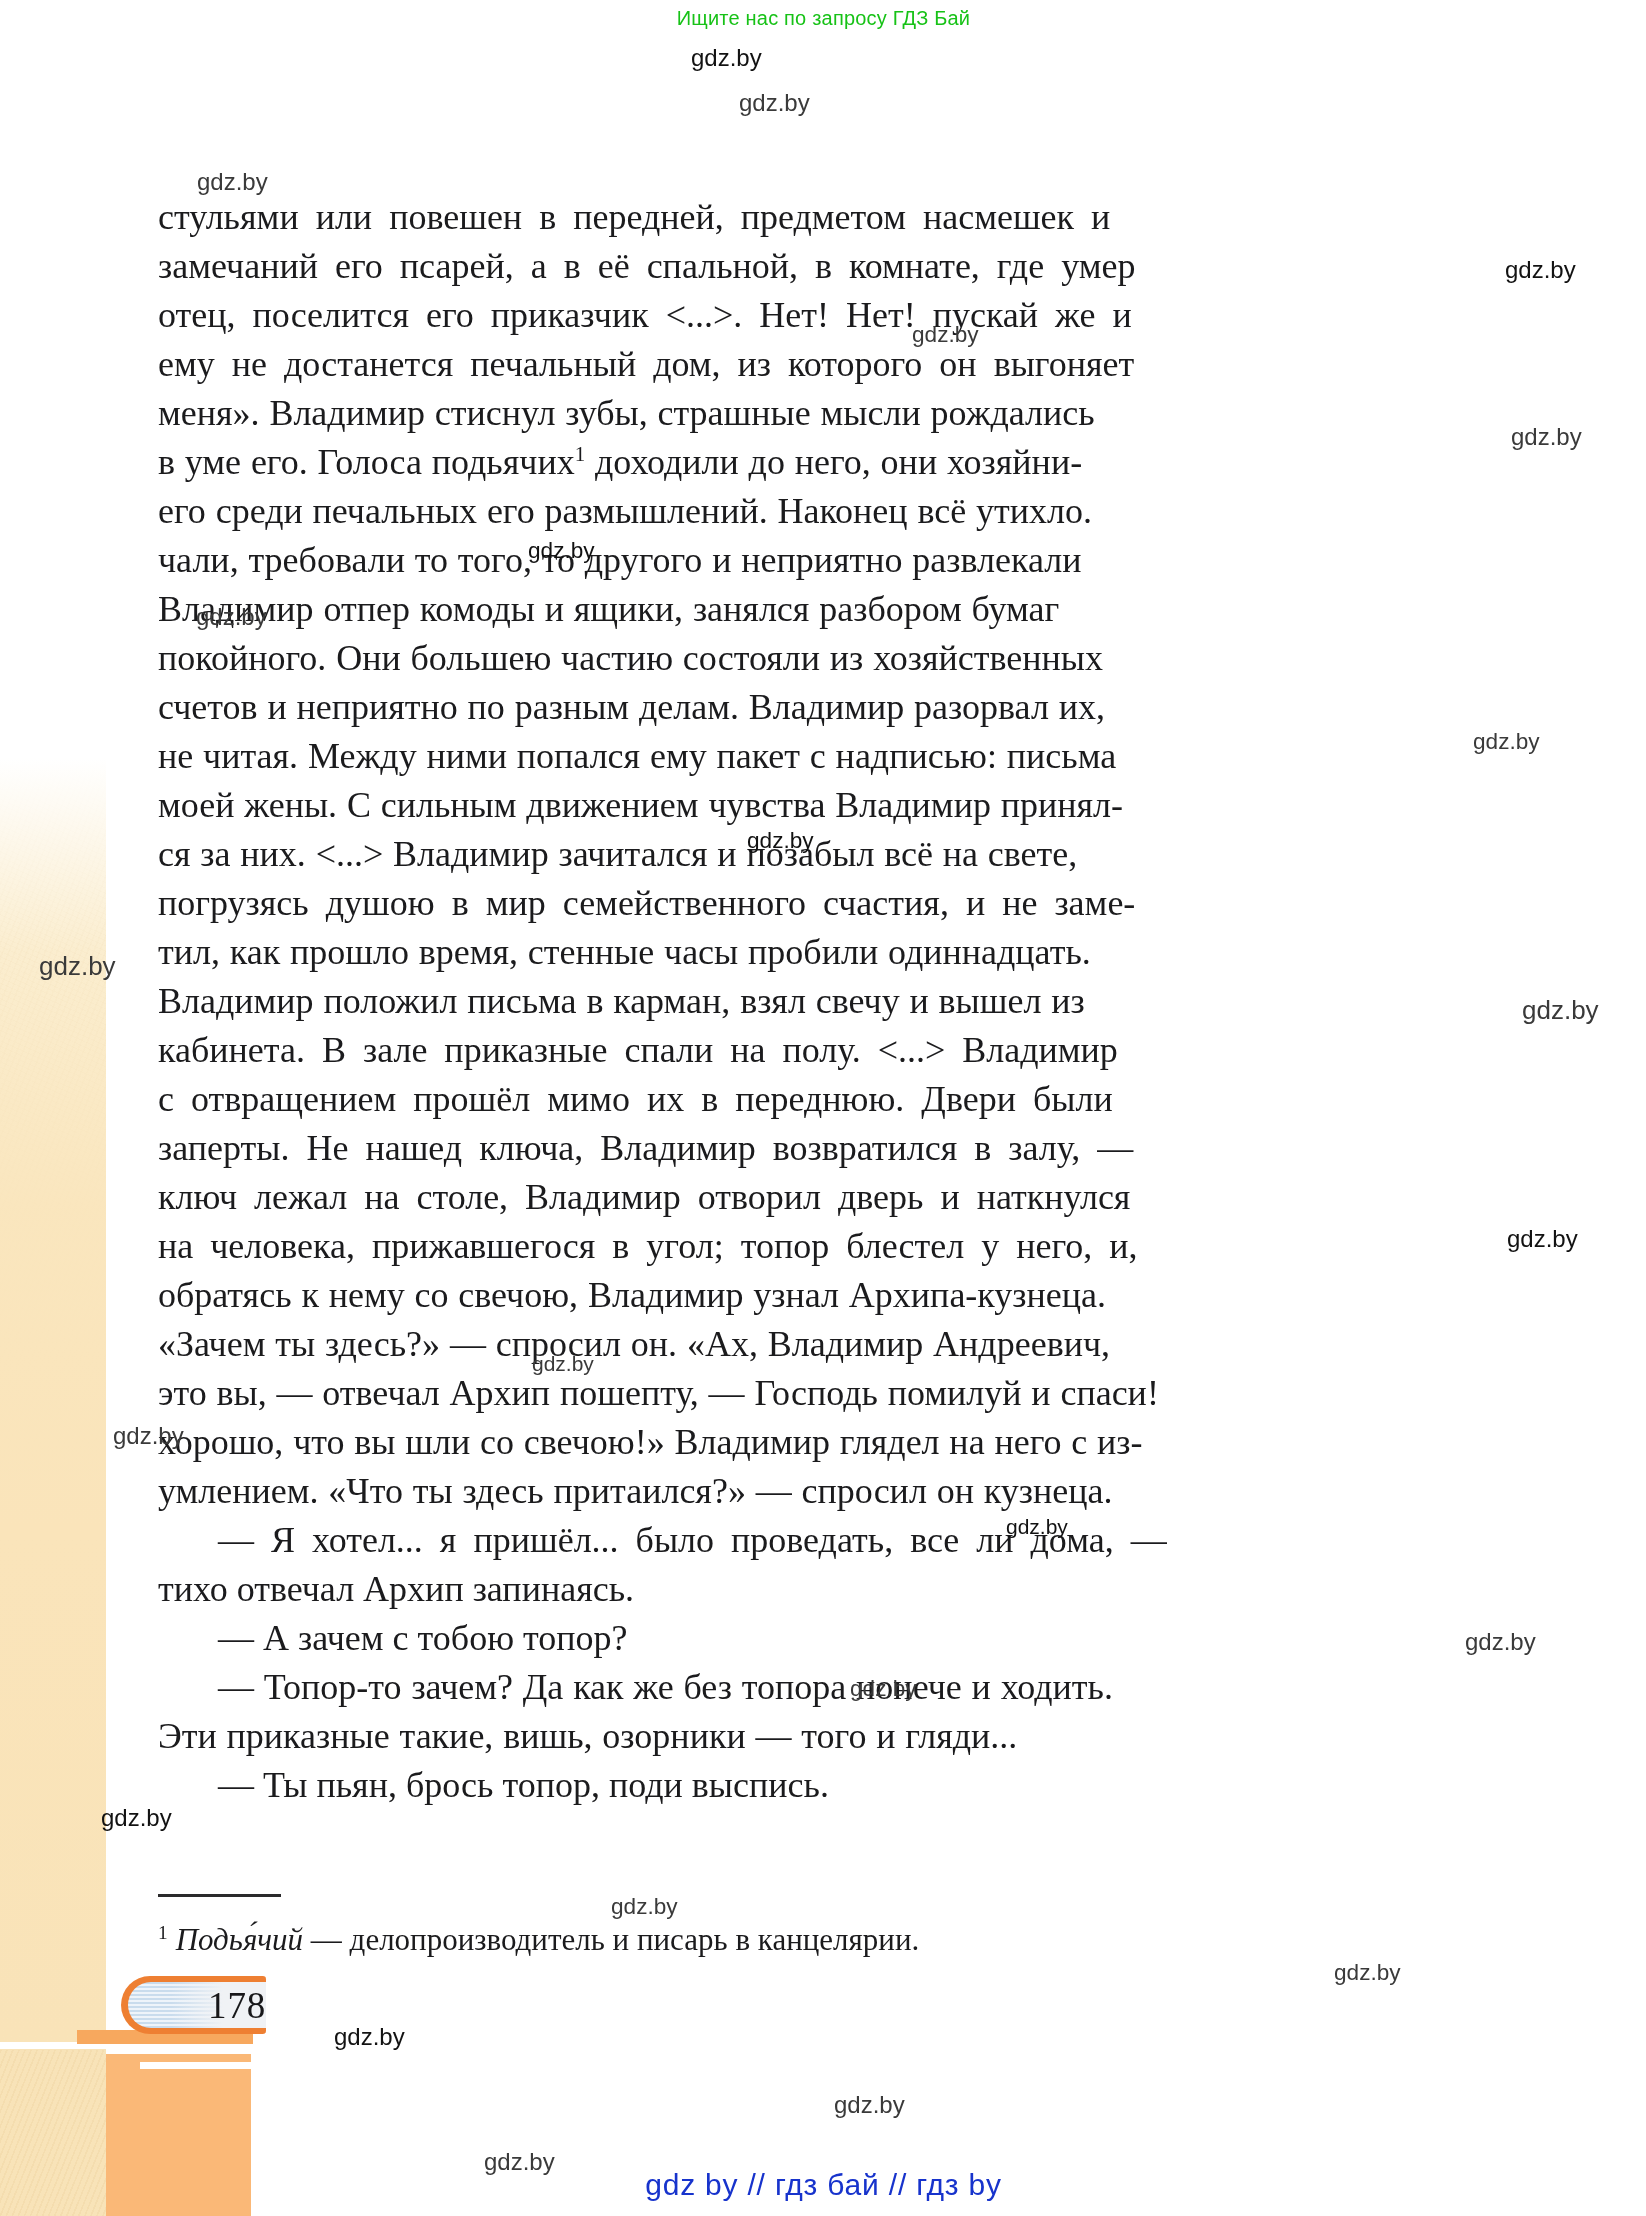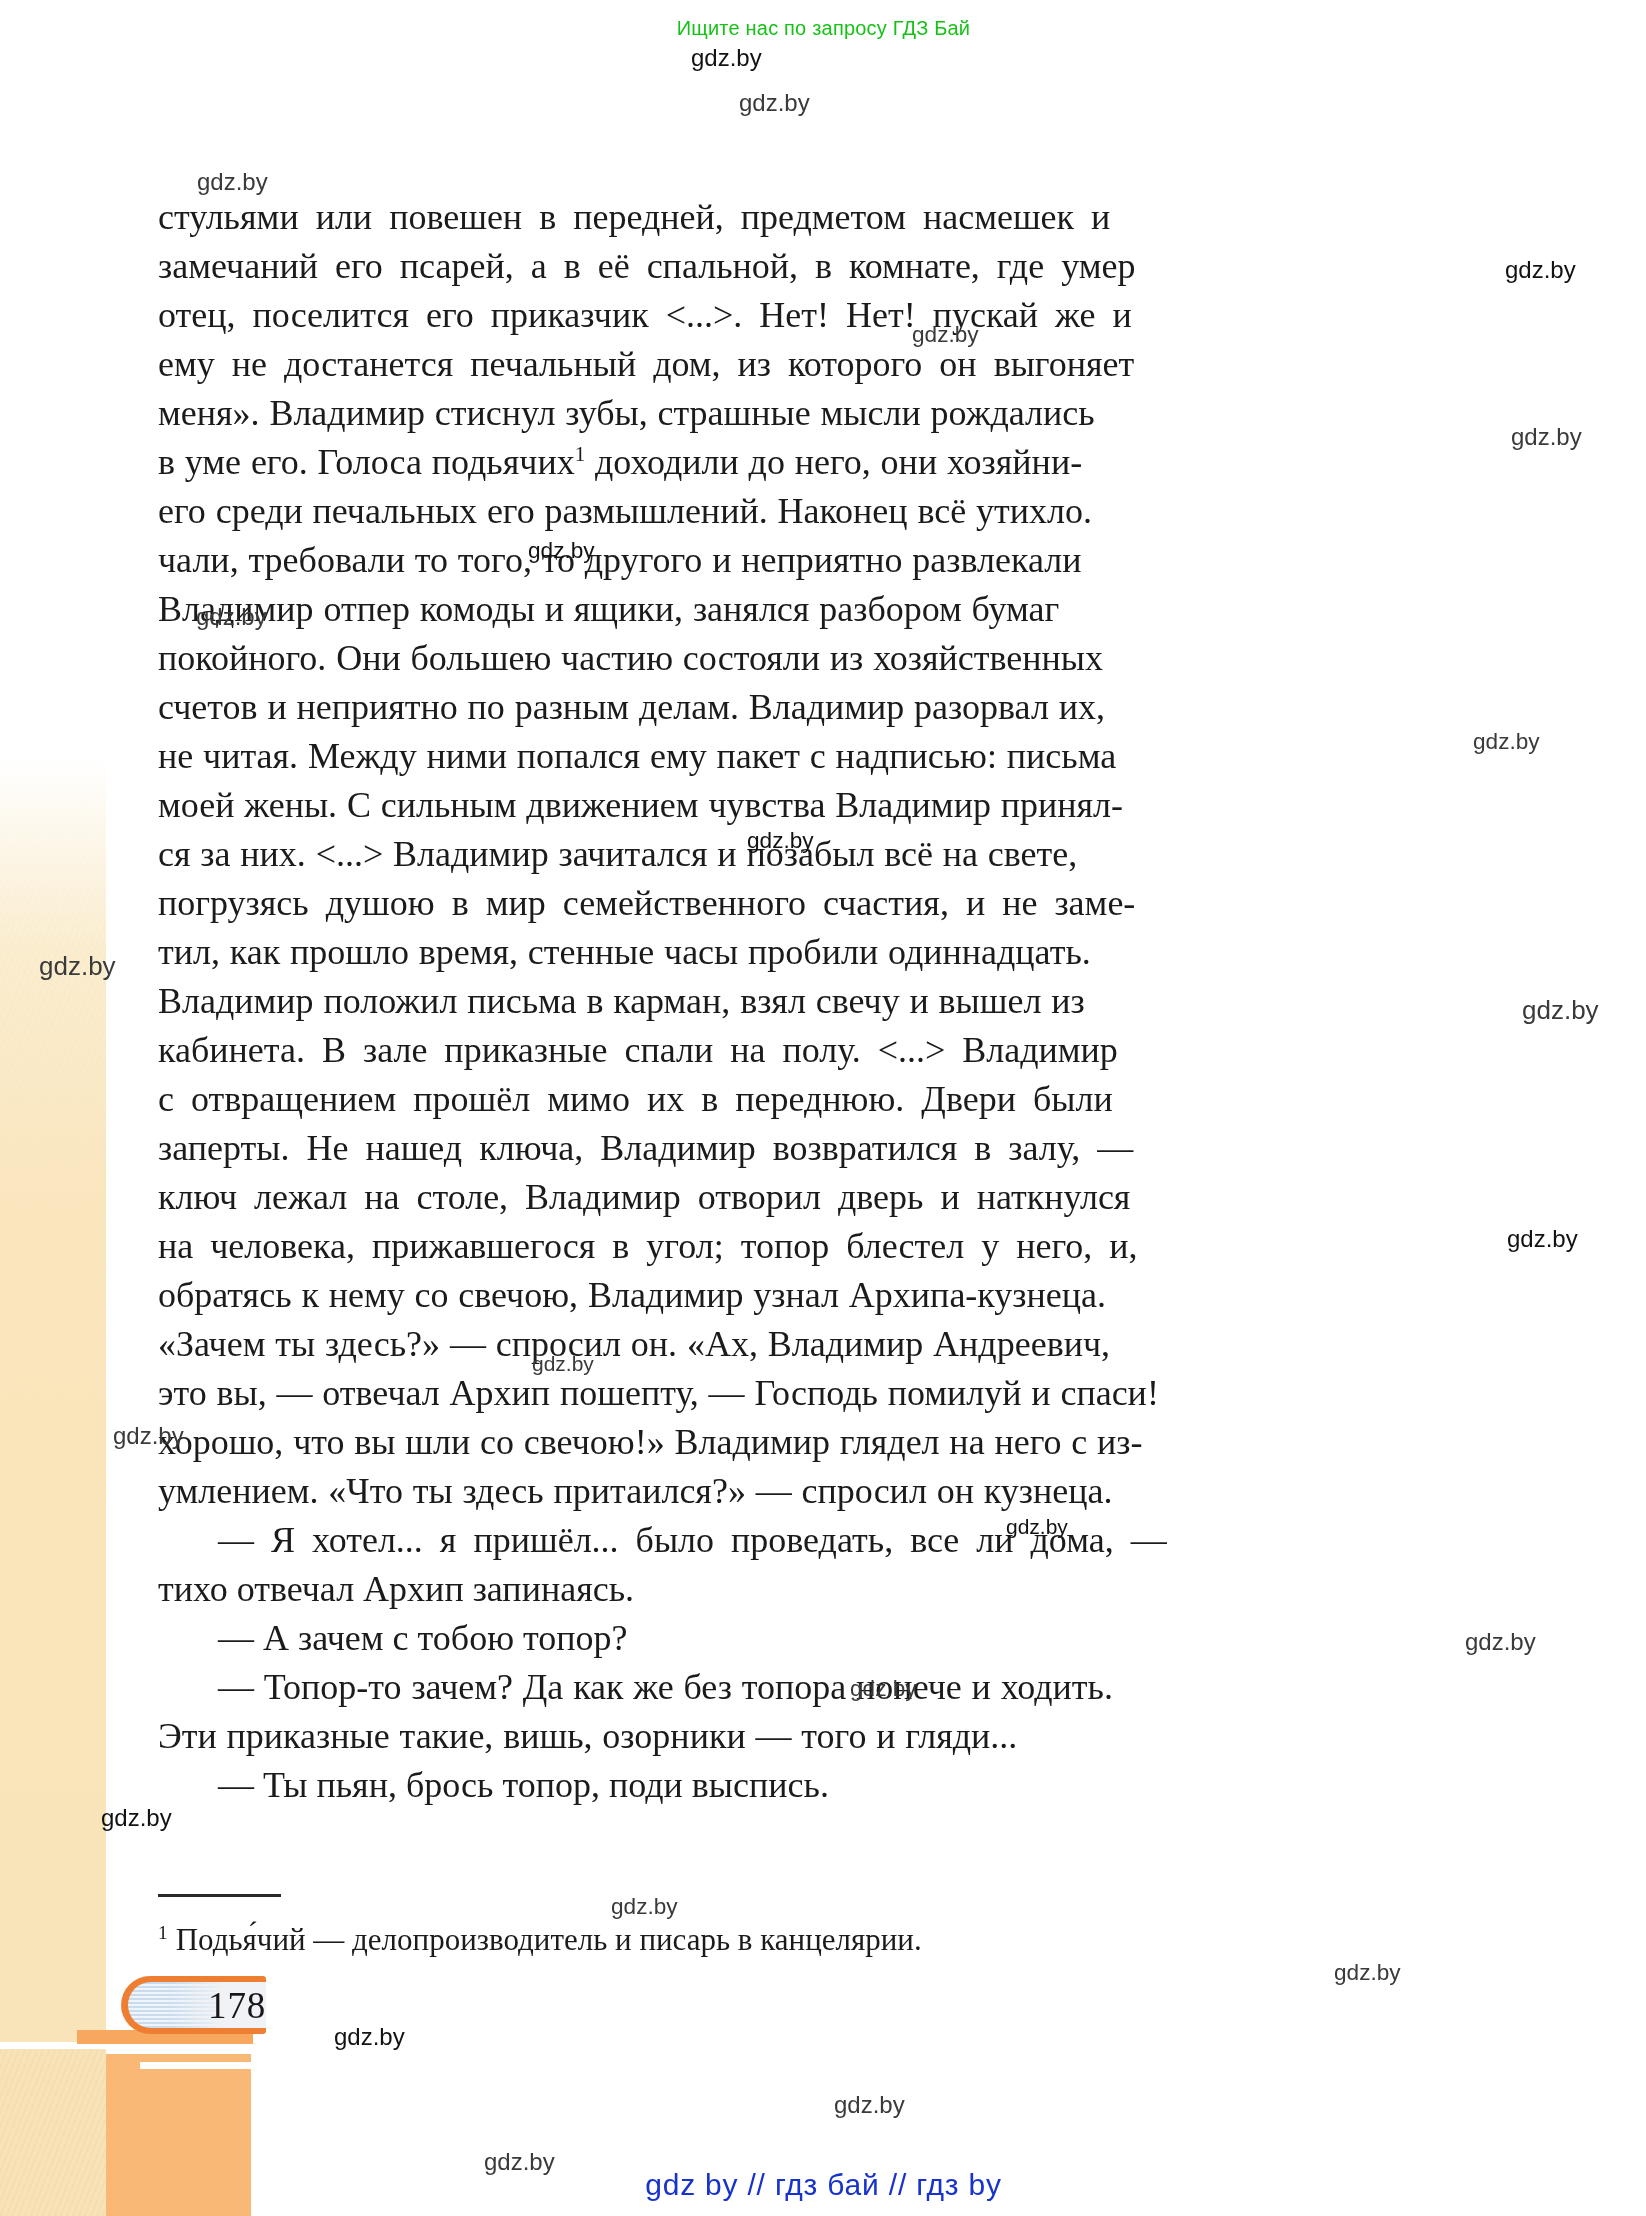--- a/index.html
+++ b/index.html
@@ -149,21 +149,21 @@
   .promo {
     position: absolute;
     left: 0;
     top: 0;
     width: 1647px;
     text-align: center;
     font-family: "Liberation Sans", "DejaVu Sans", sans-serif;
     font-size: 20px;
     color: #17c217;
     letter-spacing: 0.2px;
-    padding-top: 17px;
+    padding-top: 7px;
   }
 
   
   .footer-links {
     position: absolute;
     left: 0;
     top: 2168px;
     width: 1647px;
     text-align: center;
     font-family: "Liberation Sans", "DejaVu Sans", sans-serif;
@@ -219,20 +219,21 @@
     color: #1b1b1d;
     white-space: nowrap;
   }
   .footnote .fsup {
     font-size: 19.3px;
     vertical-align: super;
     line-height: 0;
     margin-right: 8px;
   }
   .footnote .term {
+    font-style: italic;
     margin-top: 44px;
   }
 
   
   .wm {
     position: absolute;
     font-family: "Liberation Sans", "DejaVu Sans", sans-serif;
     color: #121212;
     white-space: nowrap;
     pointer-events: none;

